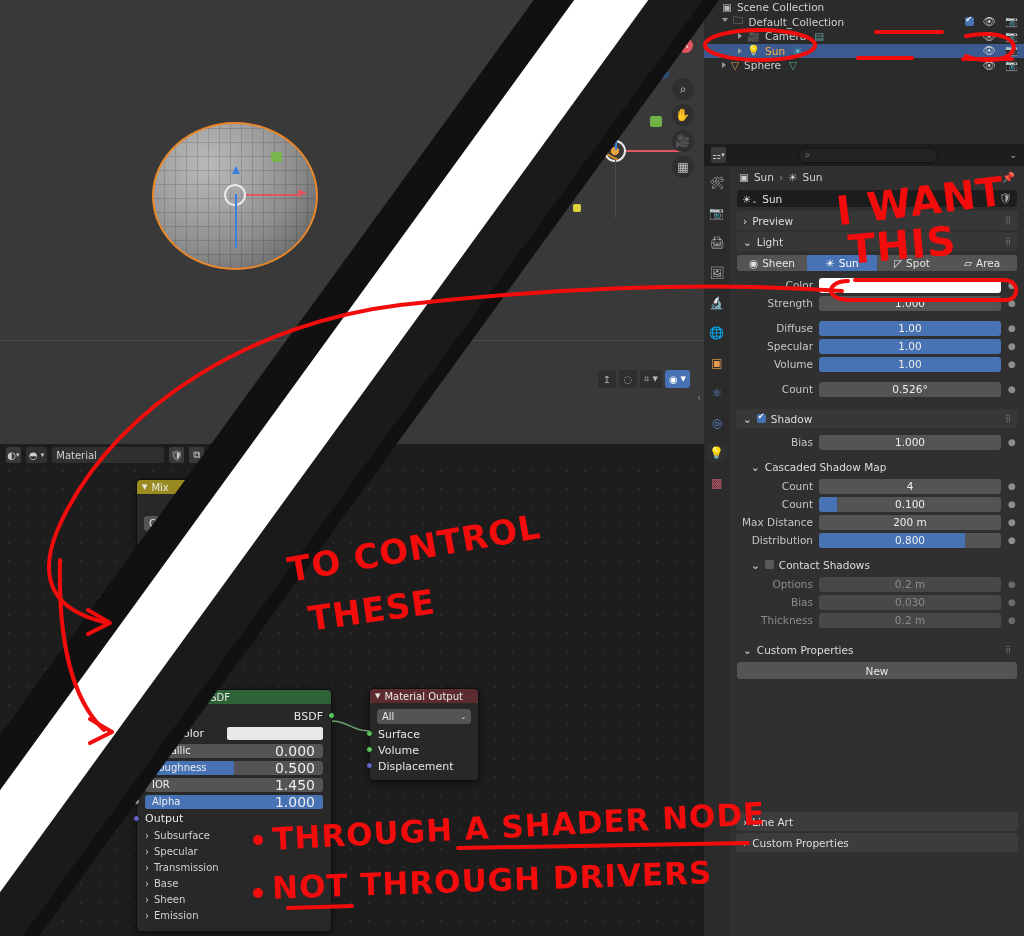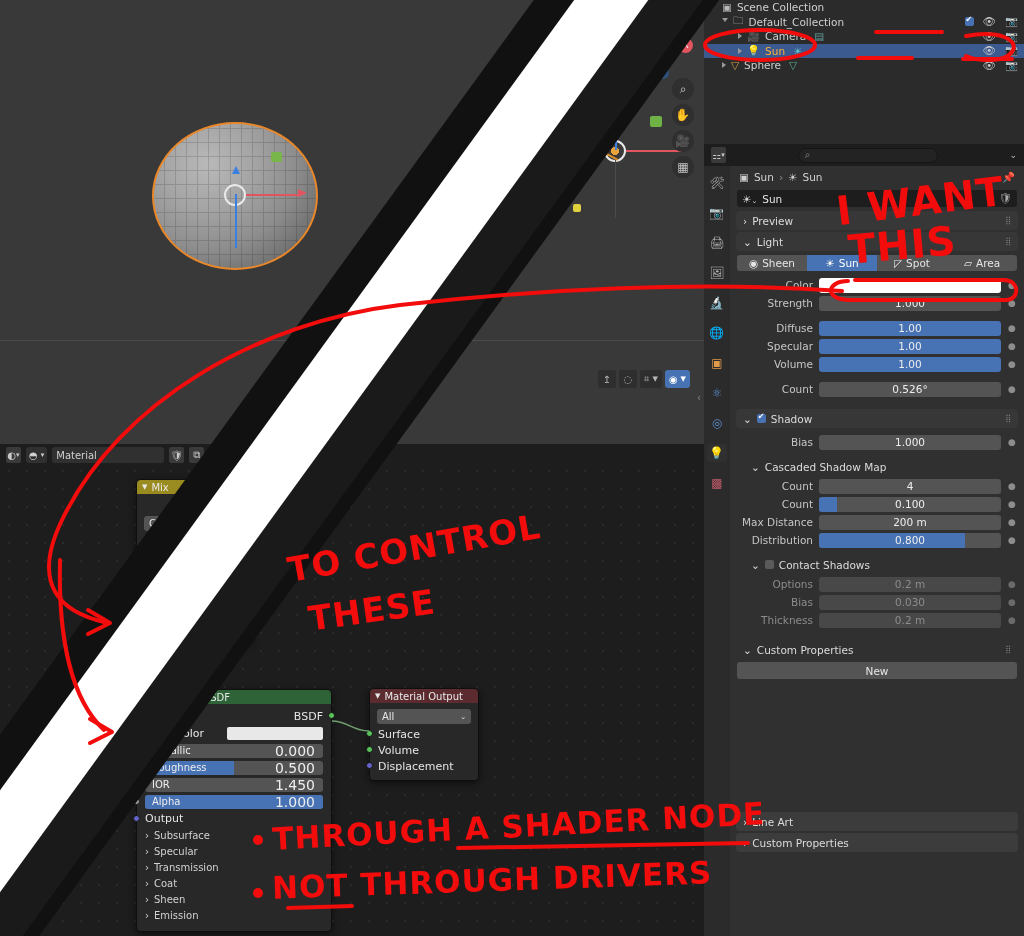--- a/index.html
+++ b/index.html
@@ -291,21 +291,21 @@
       <div class="collapse-row">
           <span>›</span>
           <span>Specular</span>
         </div>
       <div class="collapse-row">
           <span>›</span>
           <span>Transmission</span>
         </div>
       <div class="collapse-row">
           <span>›</span>
-          <span>Coat</span>
+          <span>Base</span>
         </div>
       <div class="collapse-row">
           <span>›</span>
           <span>Sheen</span>
         </div>
       <div class="collapse-row">
           <span>›</span>
           <span>Emission</span>
         </div>
     </div>

